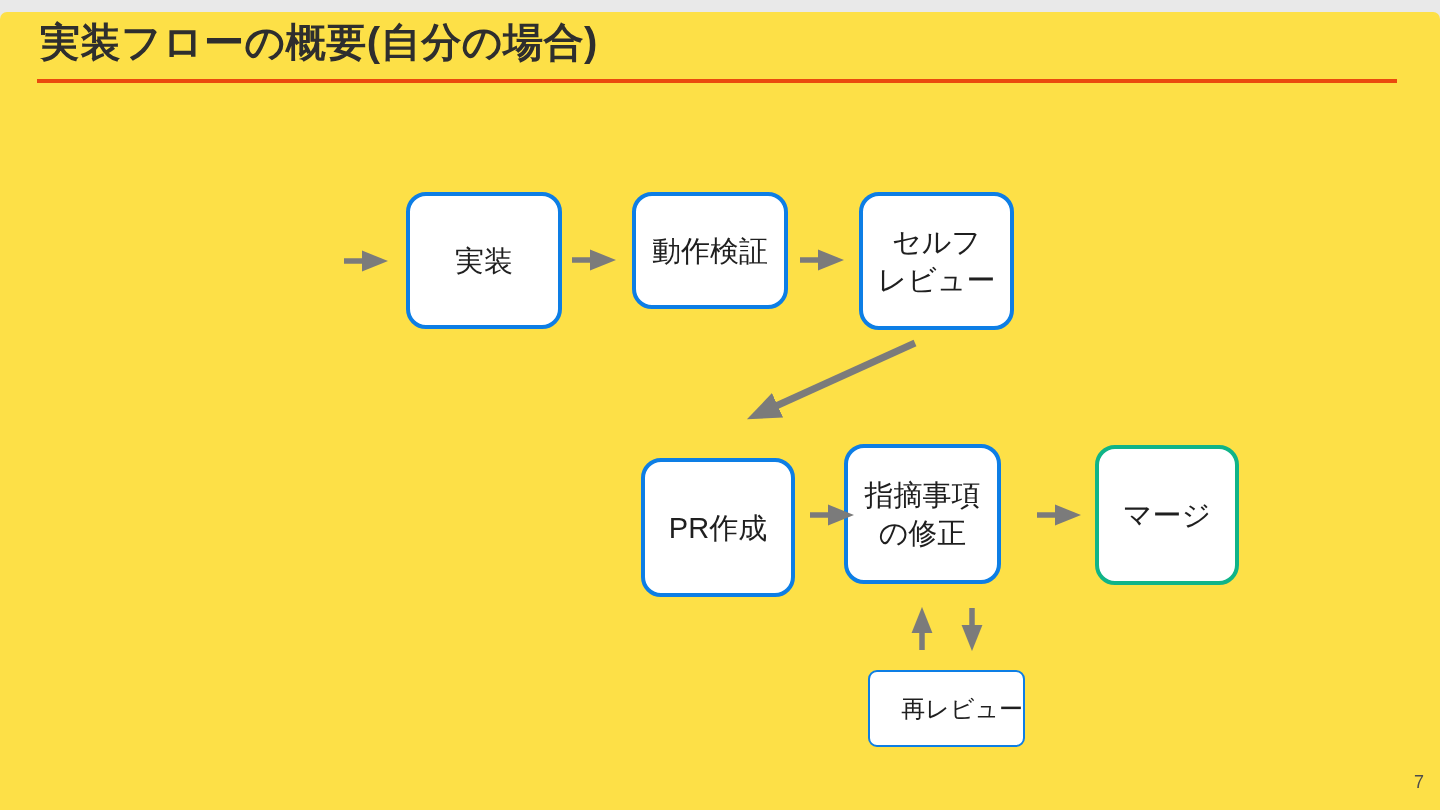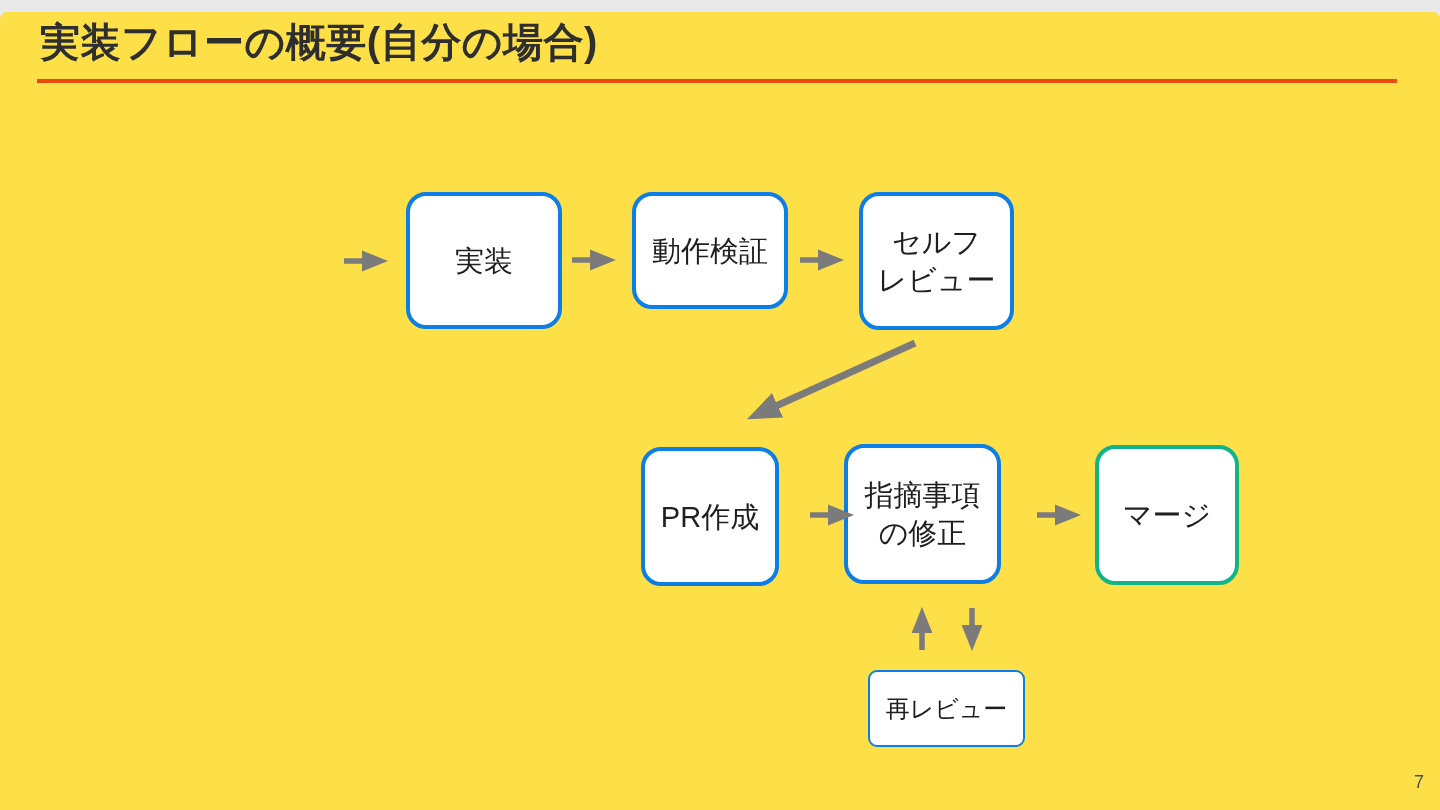--- a/index.html
+++ b/index.html
@@ -56,34 +56,34 @@
     box-sizing:border-box;
     background:#ffffff;
     border:4px solid var(--node-blue);
     border-radius:20px;
     display:flex;
     align-items:center;
     justify-content:center;
     text-align:center;
   }
   .node.green{border-color:var(--node-green);}
-  .node.thin{border-width:2px;border-radius:9px;}
+  .node.thin{border-width:2px;border-radius:9px;justify-content:flex-end;}
   .node-label{
     font-size:29px;
     line-height:38px;
     color:var(--node-text);
     white-space:pre-line;
   }
   .node.small .node-label{font-size:24px;line-height:30px;}
   
   #node-prep        {left:177px;top:180px;width:157px;height:138px;}
   #node-implement   {left:406px;top:180px;width:156px;height:137px;}
   #node-verify      {left:632px;top:180px;width:156px;height:117px;}
   #node-self-review {left:859px;top:180px;width:155px;height:138px;}
-  #node-create-pr   {left:641px;top:435px;width:138px;height:139px;}
+  #node-create-pr   {left:641px;top:446px;width:154px;height:139px;}
   #node-fix-feedback{left:844px;top:432px;width:157px;height:140px;}
   #node-merge       {left:1095px;top:433px;width:144px;height:140px;}
   #node-re-review   {left:868px;top:658px;width:157px;height:77px;}
   .arrow-layer{
     position:absolute;
     left:0;top:0;width:1440px;height:810px;
     pointer-events:none;
   }
   .arrow-layer line{stroke:var(--arrow-gray);}
 </style>

